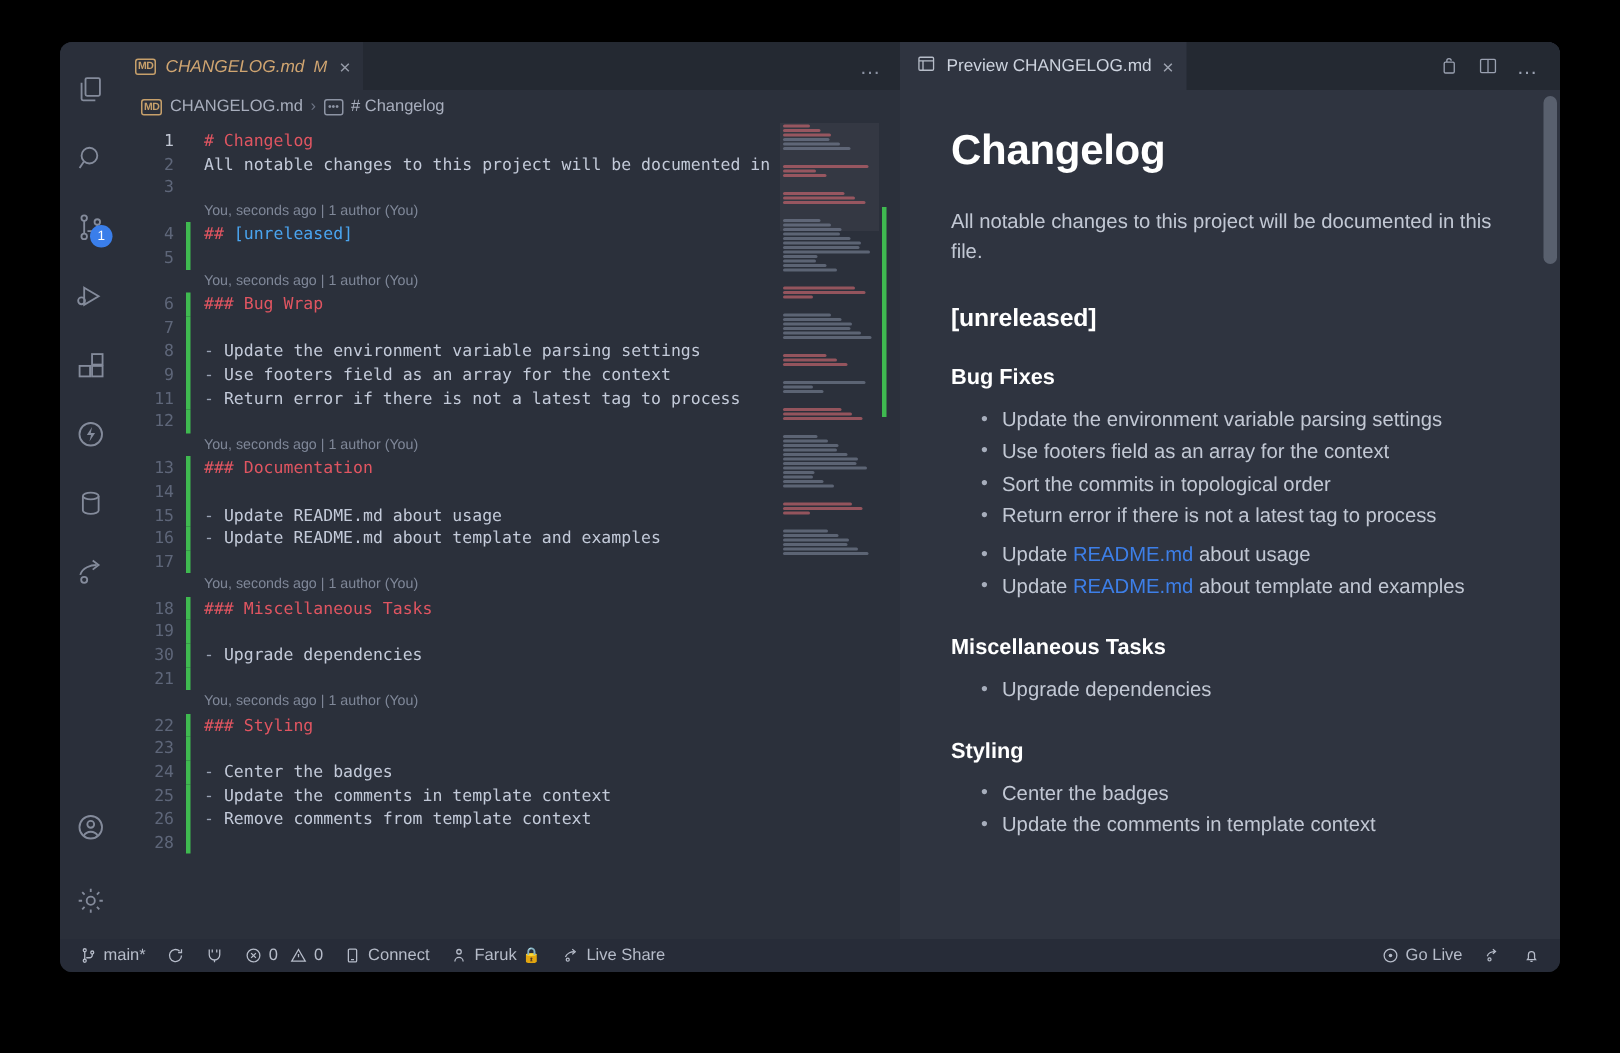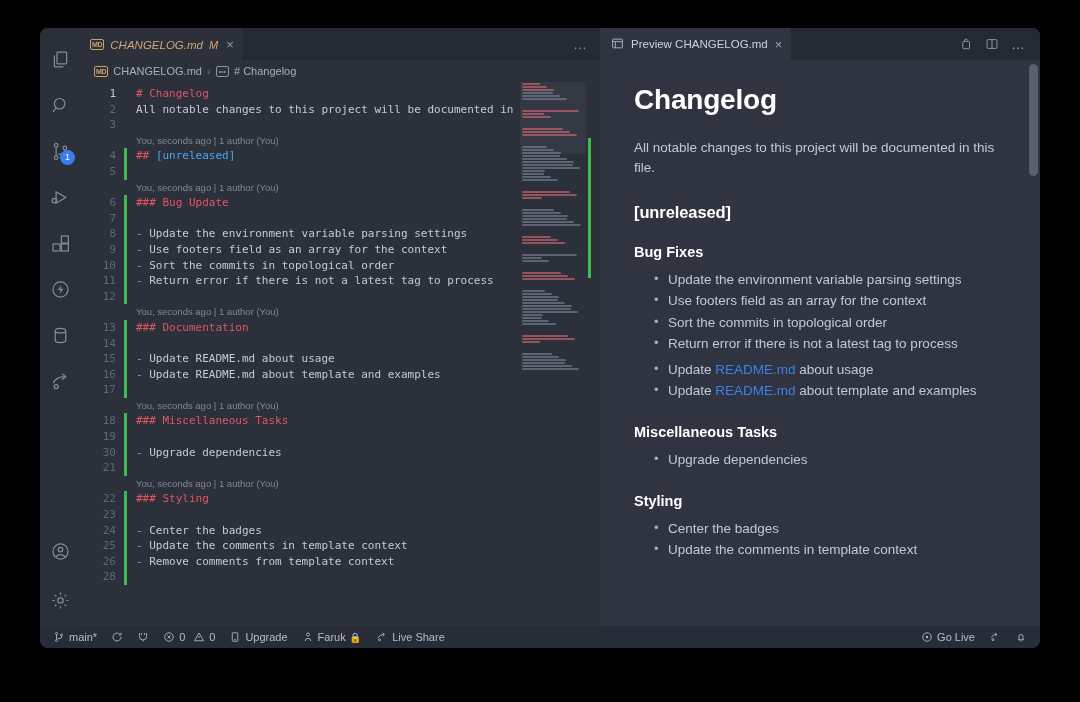--- a/index.html
+++ b/index.html
@@ -390,41 +390,36 @@
               <div class="codetext">&nbsp;</div>
             </div>
             <div class="blame-row">
               <div class="gutter"></div>
               <div class="changebar added"></div>
               <div class="blame-txt">You, seconds ago | 1 author (You)</div>
             </div>
             <div class="row">
               <div class="gutter">6</div>
               <div class="changebar added"></div>
-              <div class="codetext"><span class="hd">### Bug Update</span></div>
+              <div class="codetext"><span class="hd">### Bug Wrap</span></div>
             </div>
             <div class="row">
               <div class="gutter">7</div>
               <div class="changebar added"></div>
               <div class="codetext">&nbsp;</div>
             </div>
             <div class="row">
               <div class="gutter">8</div>
               <div class="changebar added"></div>
               <div class="codetext"><span class="dash">- </span><span>Update the environment variable parsing settings</span></div>
             </div>
             <div class="row">
               <div class="gutter">9</div>
               <div class="changebar added"></div>
               <div class="codetext"><span class="dash">- </span><span>Use footers field as an array for the context</span></div>
-            </div>
-            <div class="row">
-              <div class="gutter">10</div>
-              <div class="changebar added"></div>
-              <div class="codetext"><span class="dash">- </span><span>Sort the commits in topological order</span></div>
             </div>
             <div class="row">
               <div class="gutter">11</div>
               <div class="changebar added"></div>
               <div class="codetext"><span class="dash">- </span><span>Return error if there is not a latest tag to process</span></div>
             </div>
             <div class="row">
               <div class="gutter">12</div>
               <div class="changebar added"></div>
               <div class="codetext">&nbsp;</div>
@@ -737,21 +732,21 @@
       <span>0</span>
     </div>
 
     <div class="sb">
       <span>
         <svg viewBox="0 0 24 24" fill="none" stroke="currentColor" stroke-width="1.7">
           <rect x="6.5" y="3.5" width="11" height="17" rx="1.6"></rect>
             <path d="M10 17.5h4"></path>
         </svg>
       </span>
-      <span>Upgrade</span>
+      <span>Connect</span>
     </div>
 
     <div class="sb">
       <span>
         <svg viewBox="0 0 24 24" fill="none" stroke="currentColor" stroke-width="1.7">
           <circle cx="12" cy="7" r="3"></circle>
             <path d="M6.5 20a5.5 5.5 0 0 1 11 0"></path>
         </svg>
       </span>
       <span>Faruk</span>

